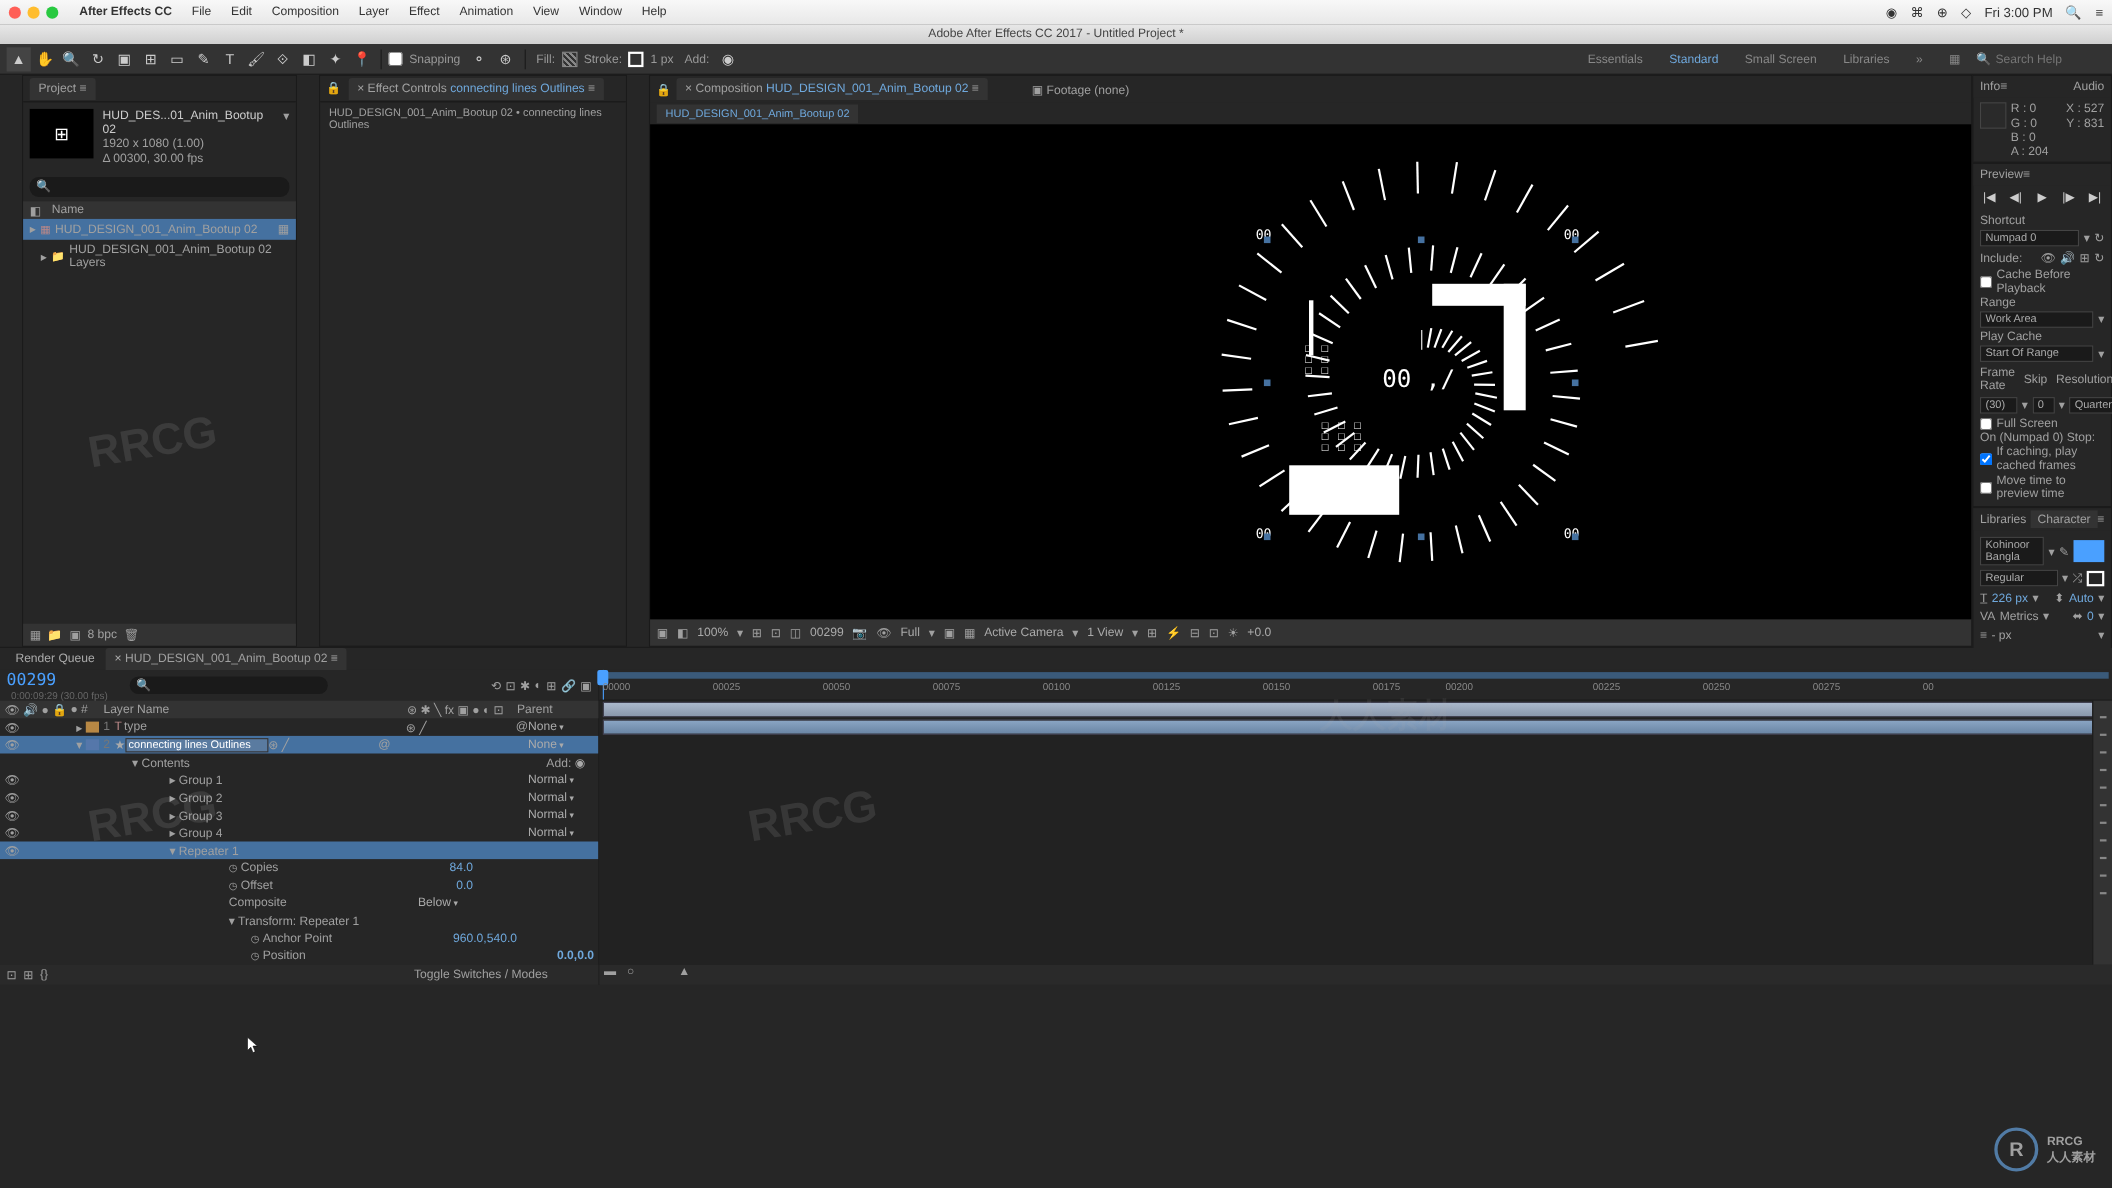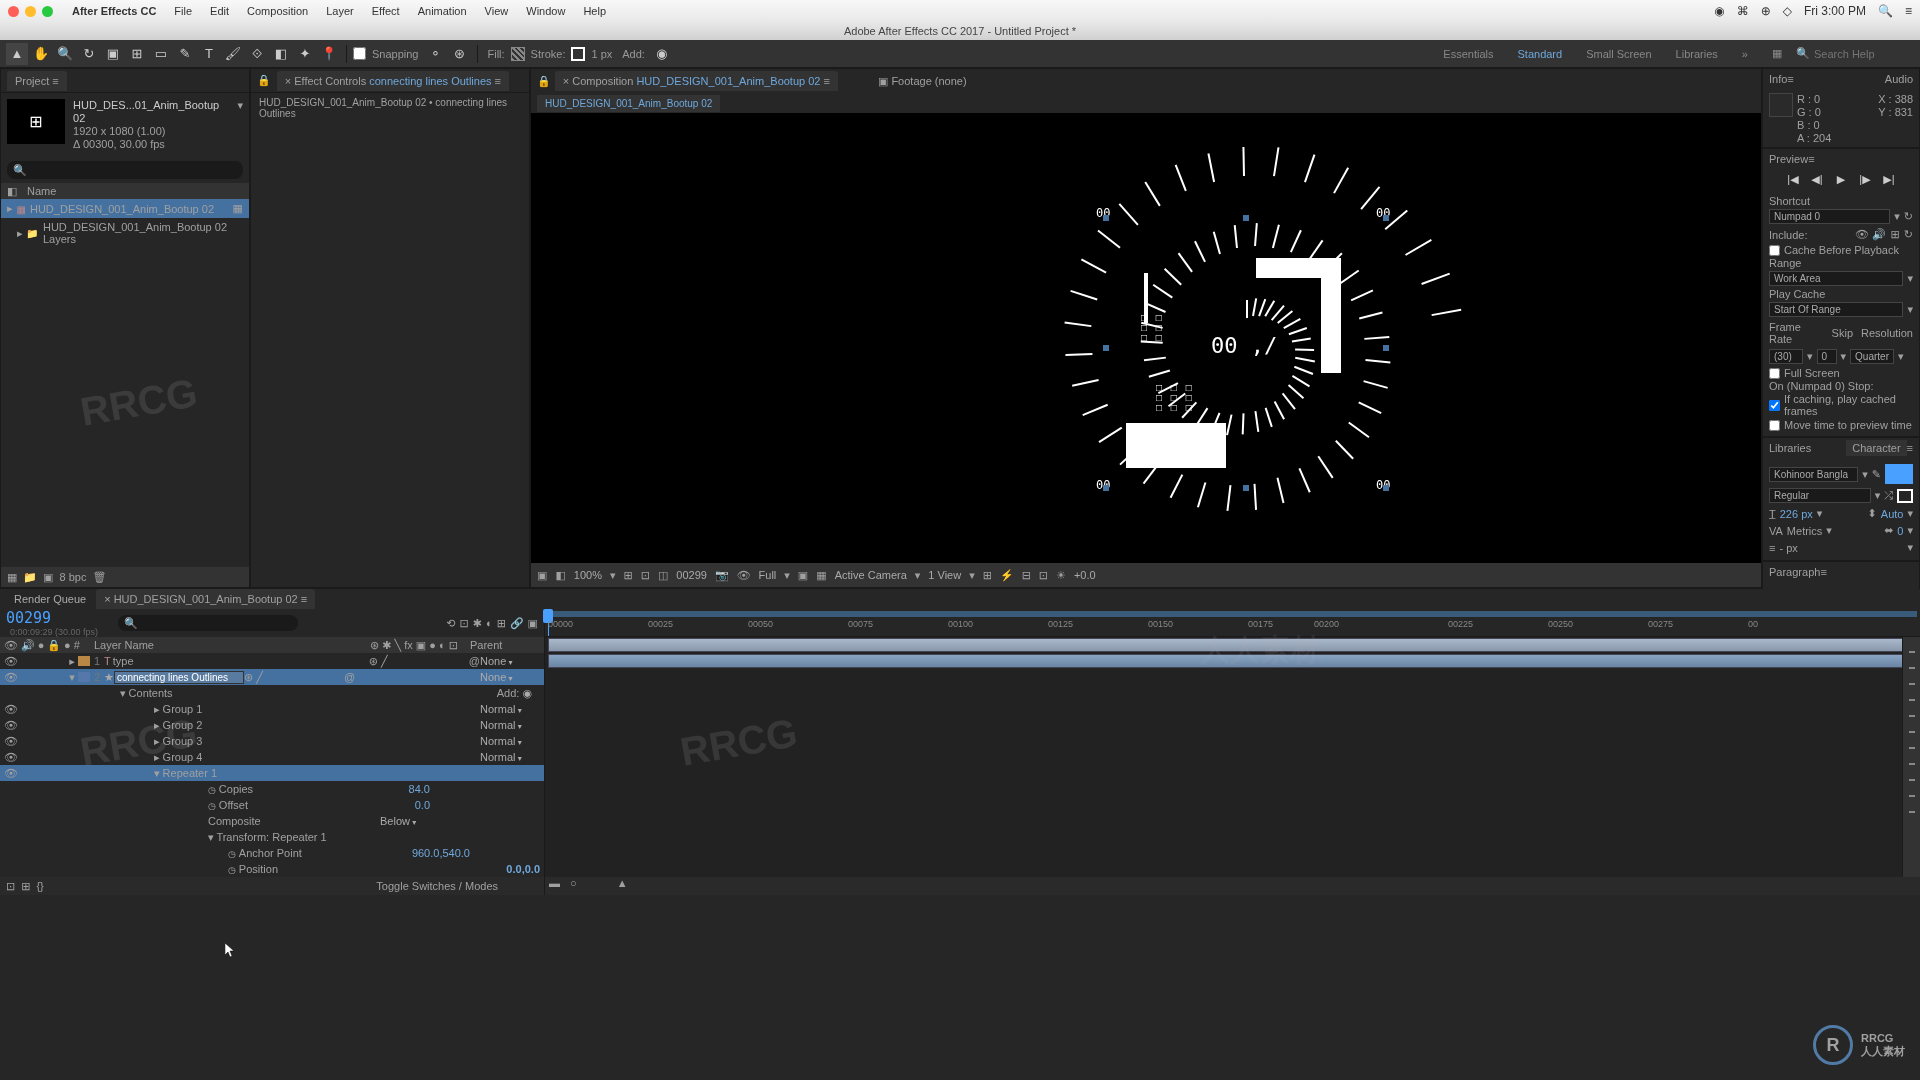--- a/index.html
+++ b/index.html
@@ -28,21 +28,21 @@
 .toolbar .right-tools { margin-left:auto; display:flex; align-items:center; gap:4px; }
 .ws-btn { padding:3px 10px; color:#888; }
 .ws-btn.active { color:#6fa8dc; }
 .fill-sw { width:14px; height:14px; border:1px solid #888; display:inline-block; }
 .stroke-sw { width:14px; height:14px; border:2px solid #fff; display:inline-block; }
 
 
 .main { display:flex; height:520px; }
 
 
-.panel { background:#262626; border:1px solid #1a1a1a; display:flex; flex-direction:column; }
+.panel { background:#262626; border:1px solid #1a1a1a; display:flex; flex-direction:column;margin-left:20px; }
 .panel-tabs { height:24px; display:flex; align-items:center; background:#262626; border-bottom:1px solid #1a1a1a; padding:0 6px; }
 .panel-tab { padding:4px 8px; color:#aaa; background:#333; border-radius:3px 3px 0 0; margin-right:2px; cursor:pointer; }
 
 .project-panel { width:250px; }
 .project-header { padding:6px; display:flex; gap:8px; }
 .project-thumb { width:60px; height:45px; background:#000; display:flex; align-items:center; justify-content:center; color:#fff; font-size:16px; }
 .project-info { font-size:10px; line-height:13px; color:#999; }
 .project-search { padding:4px 6px; }
 .project-search input { width:100%; background:#1a1a1a; border:none; color:#aaa; padding:3px 6px; border-radius:8px; }
 .project-cols { height:16px; background:#333; padding:0 6px; display:flex; align-items:center; font-size:10px; }
@@ -63,21 +63,21 @@
 .viewer-content { position:relative; width:640px; height:360px; }
 .spiral-line { position:absolute; background:#fff; transform-origin:center bottom; }
 .vc-rect { position:absolute; background:#fff; }
 .vc-text { position:absolute; color:#fff; font-size:22px; font-family:monospace; }
 .vc-handle { position:absolute; width:6px; height:6px; background:#4571a0; transform:translate(-50%,-50%); }
 .vc-dots { position:absolute; color:#fff; font-size:10px; letter-spacing:3px; line-height:10px; }
 .comp-footer { height:24px; background:#333; display:flex; align-items:center; padding:0 6px; gap:8px; font-size:10px; }
 .comp-footer .drop { color:#aaa; }
 
 
-.right-col { width:158px; display:flex; flex-direction:column; }
+.right-col { width:127px; display:flex; flex-direction:column; }
 .mini-panel { border:1px solid #1a1a1a; background:#262626; }
 .mini-head { height:20px; display:flex; align-items:center; padding:0 6px; background:#262626; font-size:10px; }
 .mini-body { padding:4px 6px; font-size:10px; }
 .info-line { display:flex; justify-content:space-between; font-size:10px; line-height:13px; }
 .info-sw { width:24px; height:24px; background:#2a2a2a; border:1px solid #444; float:left; margin-right:4px; }
 .play-ctrls { display:flex; justify-content:center; gap:6px; padding:4px 0; }
 .play-btn { width:18px; height:14px; color:#ccc; text-align:center; cursor:pointer; }
 .prev-row { display:flex; align-items:center; gap:4px; padding:2px 0; }
 .prev-sel { background:#1a1a1a; border:1px solid #444; padding:1px 4px; flex:1; font-size:10px; color:#aaa; }
 .cbox { display:flex; align-items:center; gap:4px; font-size:10px; padding:1px 0; }
@@ -426,21 +426,21 @@
       <div class="mini-head">
         <span>Info</span> 
           <span>≡</span>
         <span style="margin-left:auto;">Audio</span>
       </div>
       <div class="mini-body" style="height:58px;">
         <div class="info-sw"></div>
         <div style="overflow:hidden;">
           <div class="info-line">
               <span>R : 0</span>
-              <span>X : 388</span>
+              <span>X : 527</span>
             </div>
           <div class="info-line">
               <span>G : 0</span>
               <span>Y : 831</span>
             </div>
           <div class="info-line">
               <span>B : 0</span>
             </div>
           <div class="info-line">
               <span>A : 204</span>

